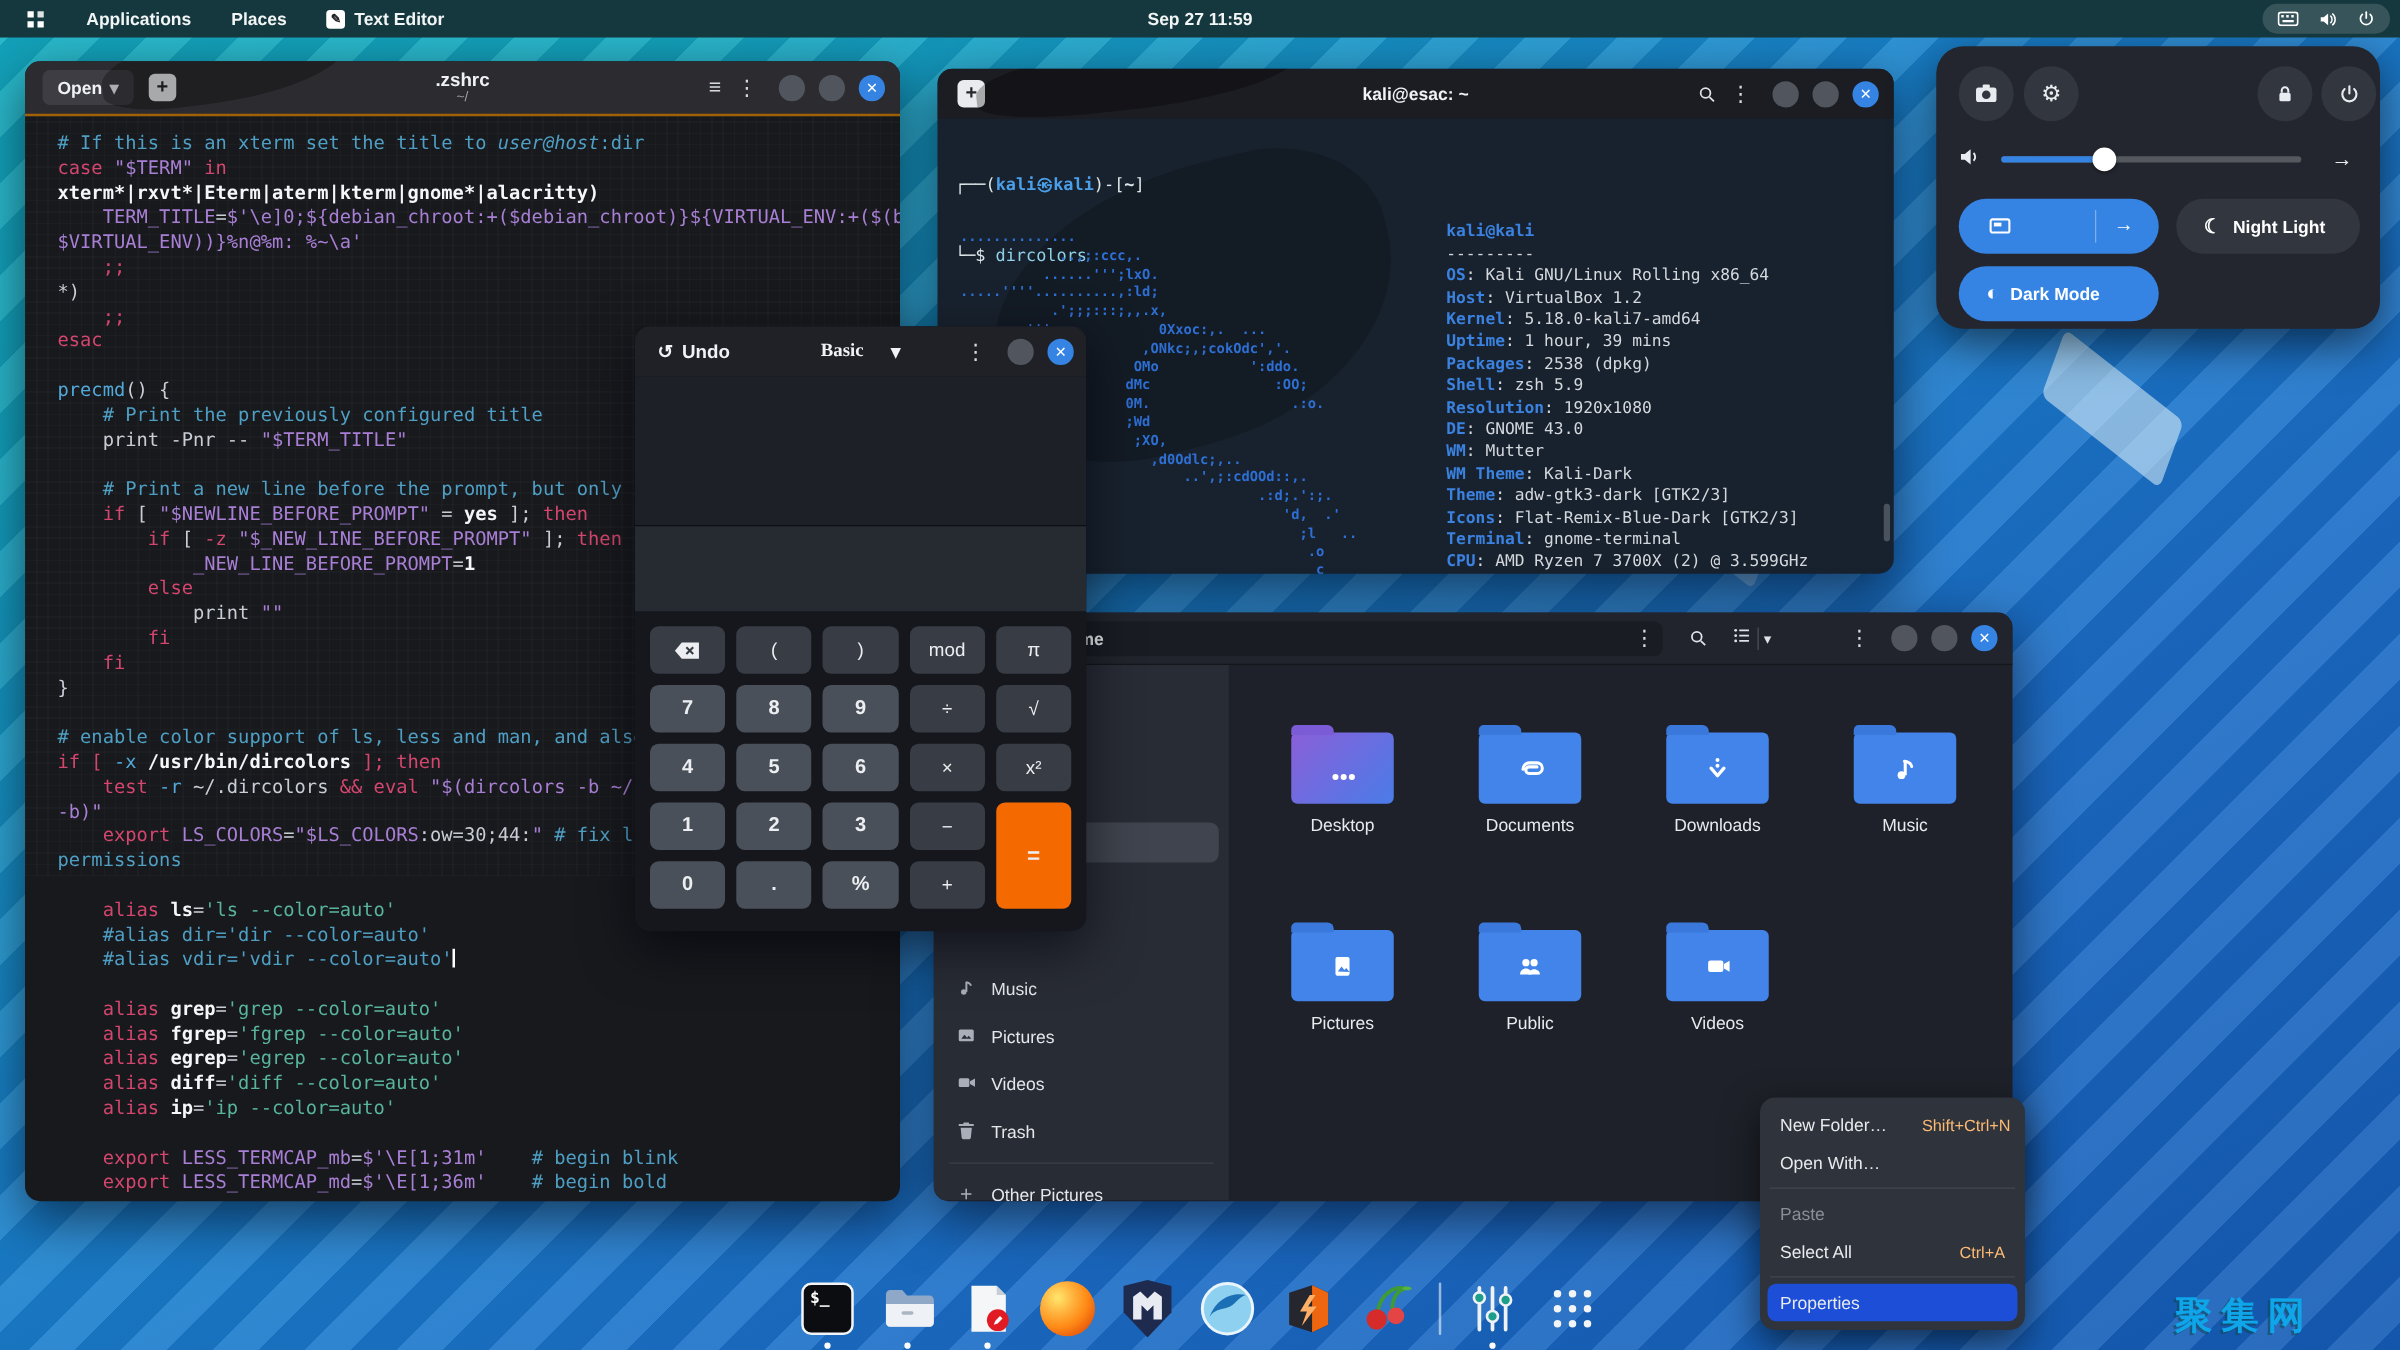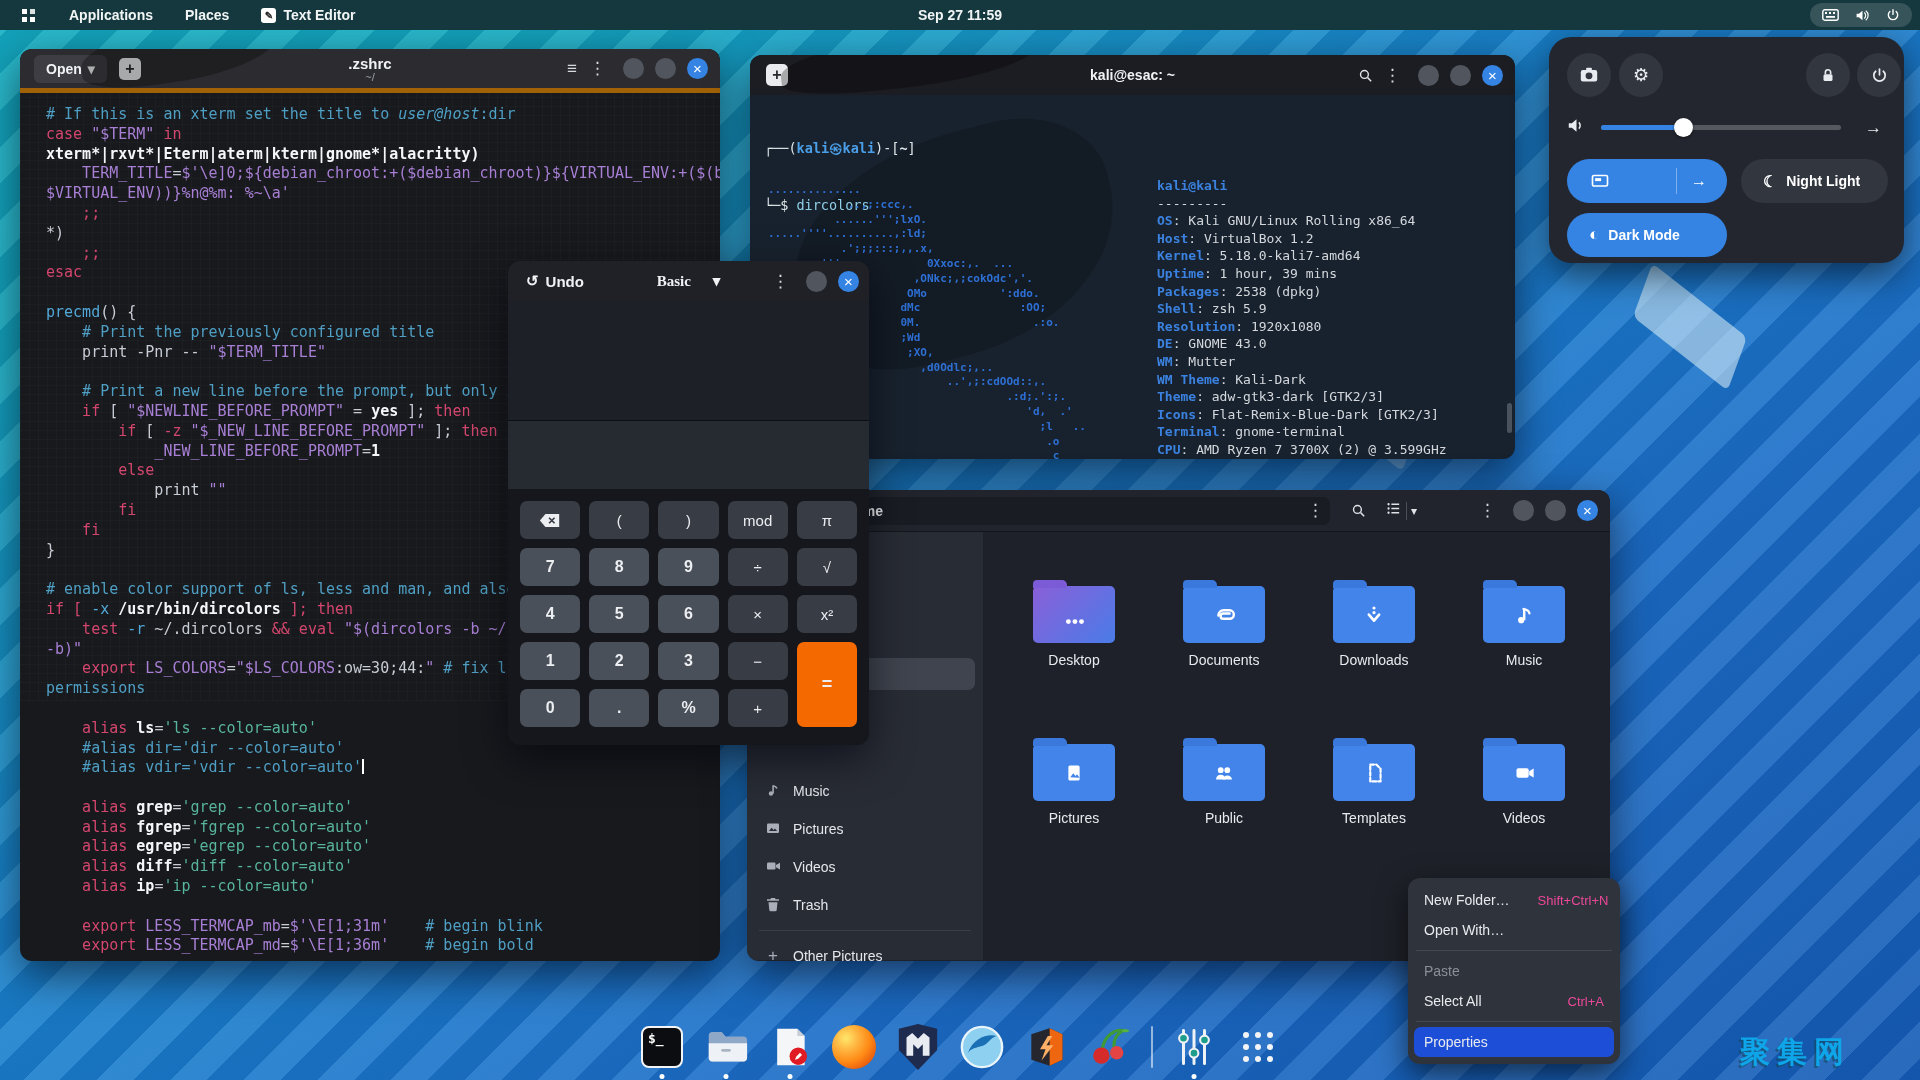--- a/index.html
+++ b/index.html
@@ -38,21 +38,21 @@
   .wc{width:21px;height:21px;border-radius:50%;background:#51565e;margin-left:11px;flex-shrink:0;}
   .wc.close{background:#3584e4;color:#fff;font-size:15px;line-height:21px;text-align:center;
     border:none;padding:0;cursor:pointer;font-family:inherit;}
   .kebab,.hamb{color:#d7dbe0;font-size:17px;background:none;border:none;cursor:pointer;padding:2px 6px;}
   .win-title{position:absolute;left:0;right:0;text-align:center;pointer-events:none;color:#f0f2f4;}
   .swoosh{position:absolute;border-radius:60% 30% 55% 35%/55% 35% 60% 30%;background:rgba(0,0,0,.28);
     pointer-events:none;}
 
   
   .editor{left:20px;top:49px;width:700px;height:912px;background:#17191d;z-index:10;}
-  .editor .win-header{background:#2b2b30;border-bottom:5px solid #a16207;}
+  .editor .win-header{background:#2b2b30;border-bottom:2px solid #a16207;}
   .open-btn{margin-left:14px;background:#3d3d43;border:none;border-radius:6px;color:#f0f2f4;
     font-size:14px;font-weight:bold;padding:6px 12px;display:flex;align-items:center;gap:6px;cursor:pointer;font-family:inherit;}
   .newdoc-btn{margin-left:12px;width:22px;height:22px;background:#e9ebee;color:#26282c;border:none;border-radius:5px;
     font-size:16px;line-height:20px;font-weight:bold;cursor:pointer;padding:0;}
   .editor-title .t1{font-size:15px;font-weight:bold;}
   .editor-title .t2{font-size:11px;color:#9aa0a8;margin-top:-1px;}
   .ed-right{margin-left:auto;display:flex;align-items:center;padding-right:12px;}
   .code-area{padding:12px 0 16px 26px;font-family:"DejaVu Sans Mono",monospace;font-size:15px;
     line-height:19.8px;white-space:pre;cursor:text;height:608px;
     background:
@@ -121,21 +121,21 @@
     background:#3a78dc;border-radius:4px 5px 0 0;}
   .folder-icon.desktop{background:linear-gradient(135deg,#8a5fd8,#4a7ce8);}
   .folder-icon.desktop::before{background:#7b5bd6;}
   .folder-label{margin-top:9px;color:#e8eaee;font-size:14px;}
 
   
   .ctx{position:absolute;left:1408px;top:878px;width:212px;z-index:60;background:#2f333b;
     border-radius:12px;box-shadow:0 10px 30px rgba(0,0,0,.6);padding:7px 6px;color:#e8ebee;font-size:14px;}
   .ctx-item{display:flex;align-items:center;justify-content:space-between;height:30px;padding:0 10px;
     border-radius:7px;cursor:pointer;white-space:nowrap;}
-  .ctx-item .sc{color:#ec4899;font-size:13px;margin-left:28px;}
+  .ctx-item .sc{color:#fdba74;font-size:13px;margin-left:28px;}
   .ctx-item.disabled{color:#8a8f98;cursor:default;}
   .ctx-item.hl{background:#1d4ed8;}
   .ctx-div{height:1px;background:#43474f;margin:5px 2px;}
 
   
   .qs{position:absolute;left:1549px;top:37px;width:355px;height:226px;background:#23262e;border-radius:22px;
     z-index:50;box-shadow:0 12px 34px rgba(0,0,0,.55);color:#eef1f4;}
   .qs-circle{position:absolute;width:44px;height:44px;border-radius:50%;background:#32363f;border:none;cursor:pointer;
     display:flex;align-items:center;justify-content:center;color:#e8ecf0;font-size:18px;}
   .qs-vol{position:absolute;left:0;right:0;top:78px;height:24px;}
@@ -460,28 +460,20 @@
                 <circle cx="19.5" cy="13" r="3.1" fill="#fff"></circle>
                 <path d="M7.5 23c0-3.1 2.2-5.1 5-5.1s5 2 5 5.1z" fill="#fff"></path>
                 <path d="M14.6 23c.4-2.6 2.4-4.4 4.9-4.4 2.8 0 5 2 5 4.4z" fill="#fff"></path>
               </svg>
             </div>
             <div class="folder-label">Public</div>
           </div>
           <div class="folder-item">
             <div class="folder-icon">
               <svg width="30" height="30" viewBox="0 0 32 32">
-                <path d="M12 7h6.5l4.5 4.5V25H12z" stroke="#fff" fill="none" stroke-linecap="round" stroke-linejoin="round" stroke-width="2.3" stroke-dasharray="4 2.2"></path>
-              </svg>
-            </div>
-            <div class="folder-label">Templates</div>
-          </div>
-          <div class="folder-item">
-            <div class="folder-icon">
-              <svg width="30" height="30" viewBox="0 0 32 32">
                 <rect x="8" y="11" width="13" height="10" rx="2" fill="#fff"></rect>
                 <path d="M21.5 14l4.8-2.7v9.4L21.5 18z" fill="#fff"></path>
               </svg>
             </div>
             <div class="folder-label">Videos</div>
           </div>
         </div>
     </div>
   </div>
 </div>

